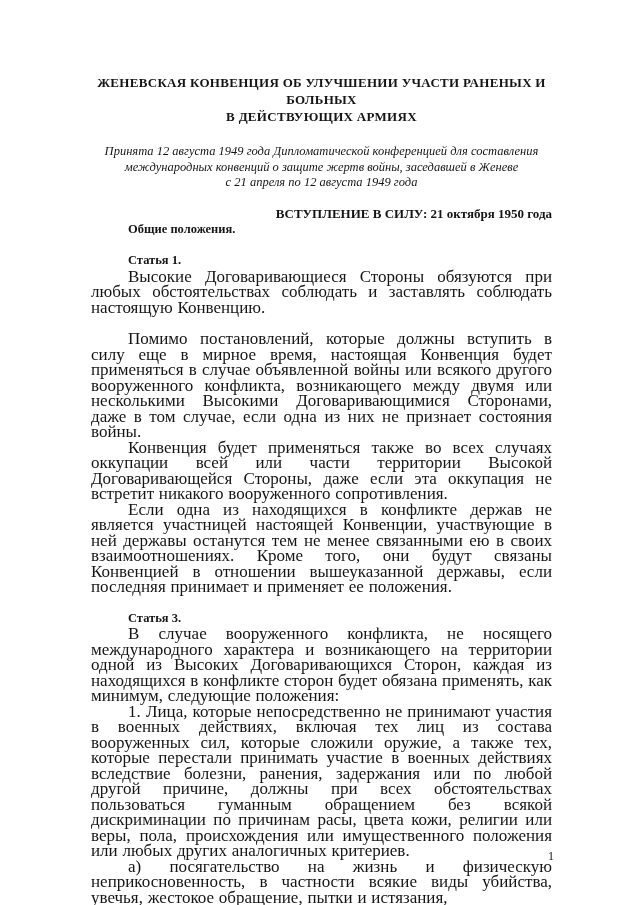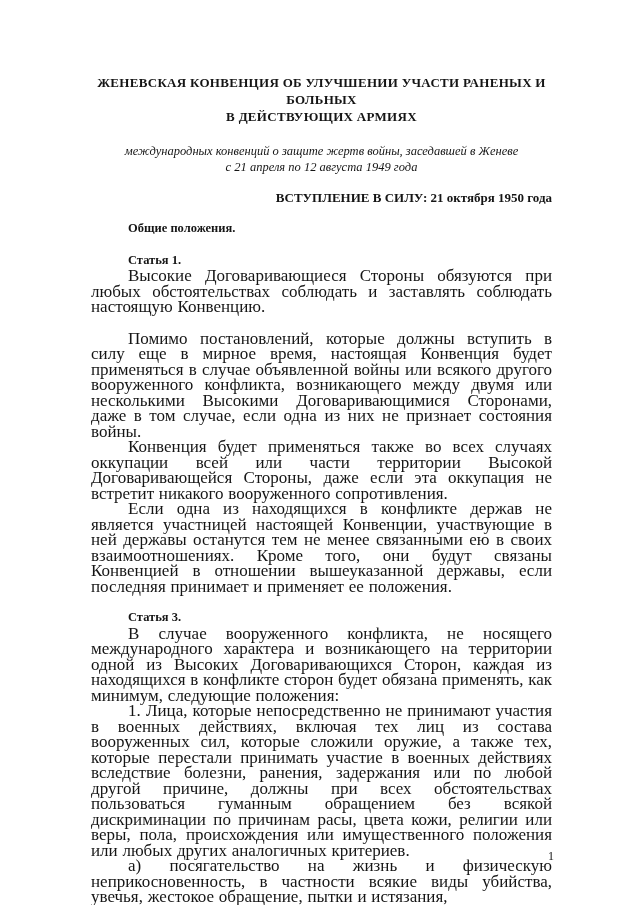--- a/index.html
+++ b/index.html
@@ -42,21 +42,20 @@
   }
   .chapter-heading {
     margin-top: 26px;
     padding-left: 37px;
     font-size: 12.5px;
     font-weight: bold;
     font-style: italic;
     line-height: 15.5px;
   }
   .section-heading {
-    margin-top: 15px;
     padding-left: 37px;
     font-size: 12.5px;
     font-weight: bold;
     line-height: 15.5px;
   }
   .article {
     margin-top: 16px;
   }
   .article-heading {
     padding-left: 37px;
@@ -85,20 +84,21 @@
 <body>
 
 <div class="page">
 
   <div class="doc-title">
     <div>ЖЕНЕВСКАЯ КОНВЕНЦИЯ ОБ УЛУЧШЕНИИ УЧАСТИ РАНЕНЫХ И БОЛЬНЫХ</div>
     <div>В ДЕЙСТВУЮЩИХ АРМИЯХ</div>
   </div>
 
   <div class="doc-subtitle">
+    <div>Принята 12 августа 1949 года Дипломатической конференцией для составления</div>
     <div>международных конвенций о защите жертв войны, заседавшей в Женеве</div>
     <div>с 21 апреля по 12 августа 1949 года</div>
   </div>
 
   <div class="entry-force">ВСТУПЛЕНИЕ В СИЛУ: 21 октября 1950 года</div>
 
 
   <div class="section-heading">Общие положения.</div>
 
   <div class="article">

